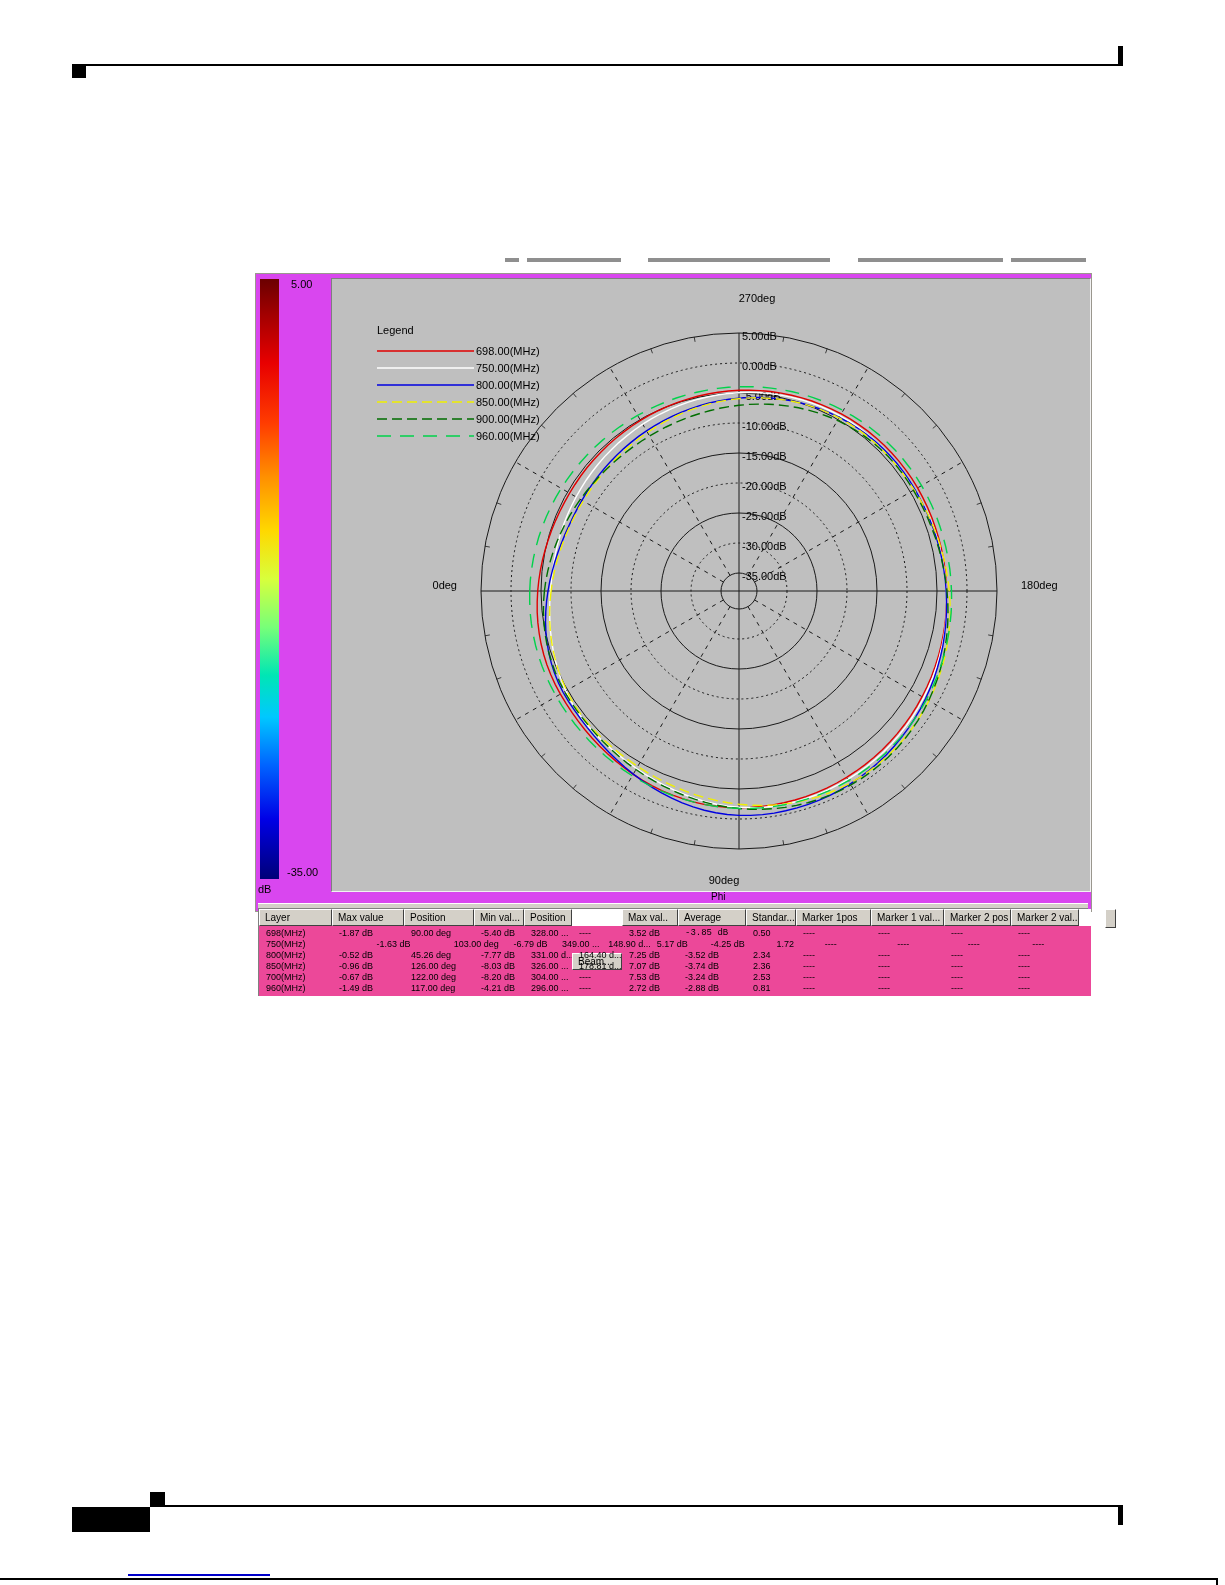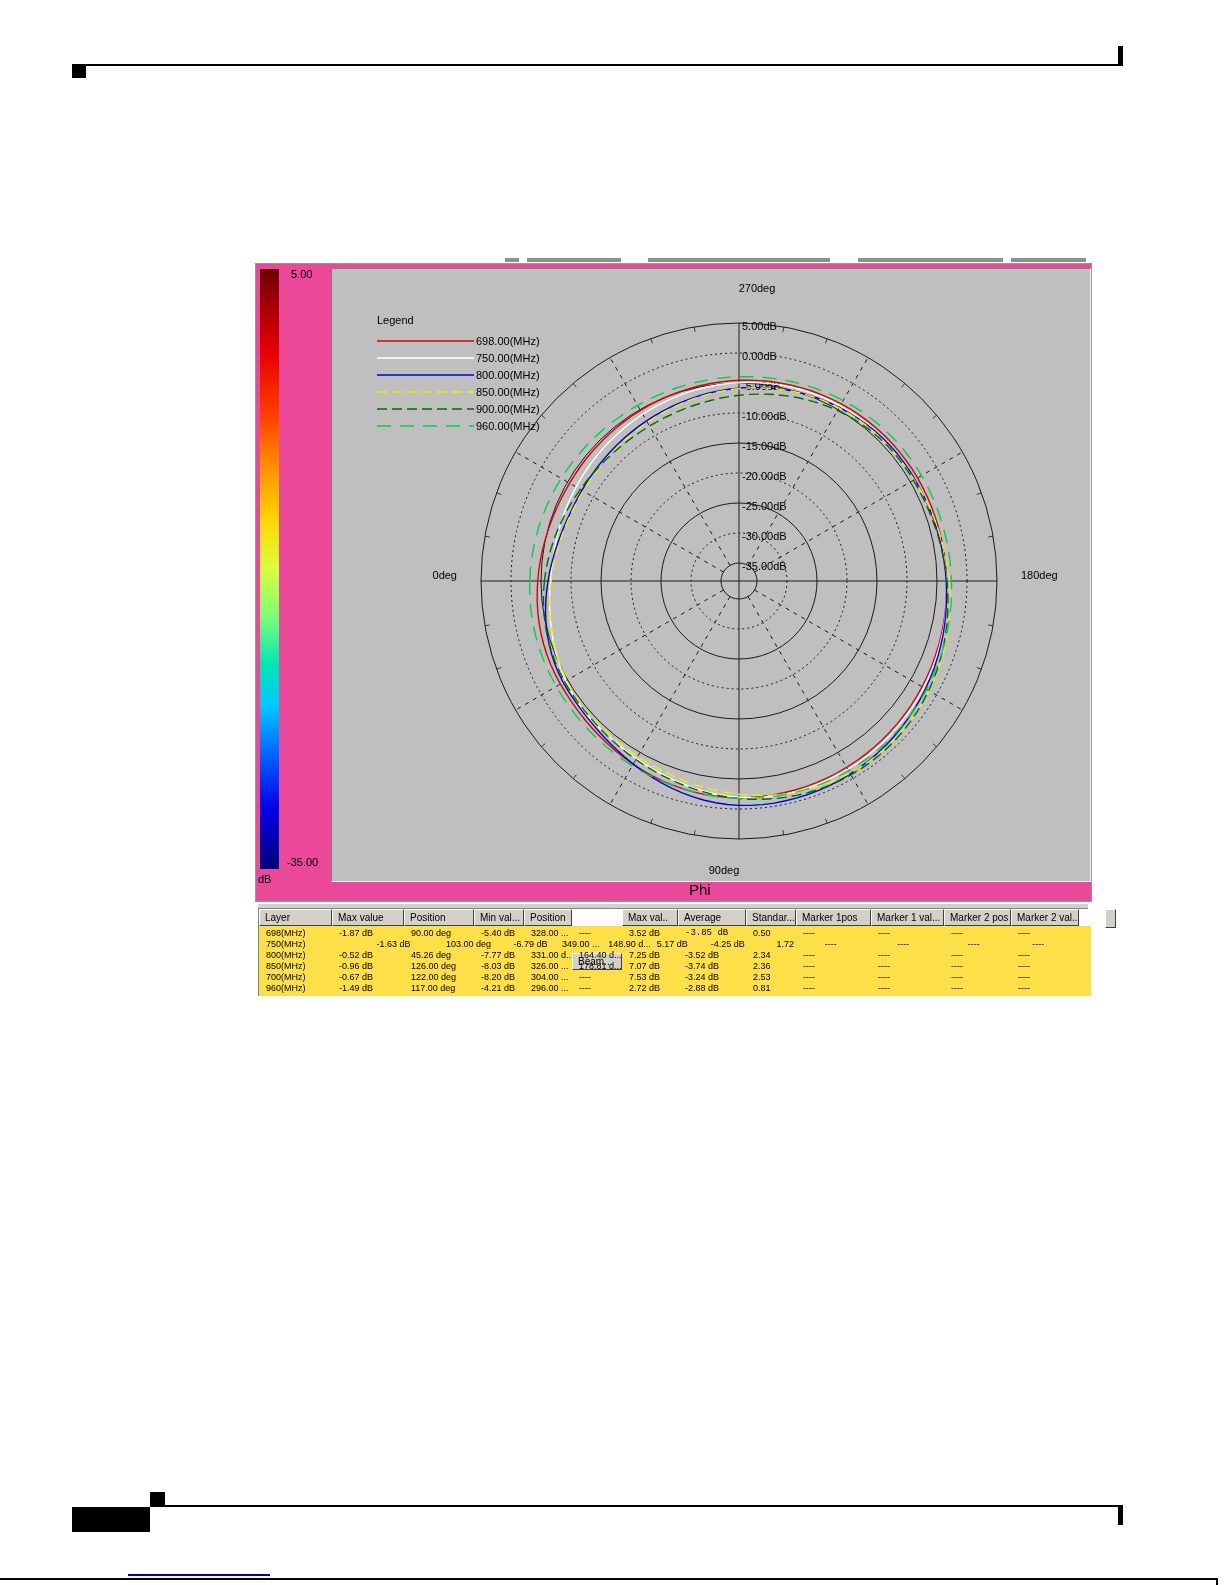--- a/index.html
+++ b/index.html
@@ -6,57 +6,57 @@
   body{
     width:1225px;height:1585px;position:relative;background:#ffffff;
     font-family:"Liberation Sans",sans-serif;color:#000;
   }
   .abs{position:absolute;}
   .blk{background:#000;}
   
   .rule{background:#000;height:2px;}
   
   .plot-panel{
-    left:255px;top:263px;width:835px;height:637px;
-    background:#ec4899;border:1px solid #9a978e;
+    left:255px;top:273px;width:835px;height:637px;
+    background:#d946ef;border:1px solid #9a978e;
   }
   .toolbar-frag{background:#8f8f8f;height:4px;top:258px;}
   .colorbar{
     left:4px;top:5px;width:19px;height:600px;
     background:linear-gradient(to bottom,
       #6b0000 0%,#a30000 6%,#e80000 14%,#ff3c00 24%,#ff9000 33%,
       #ffd800 42%,#d8ff3c 50%,#78ff78 58%,#00e6b4 66%,#00c8ff 73%,
       #0064ff 81%,#0000e6 90%,#000078 100%);
   }
   .cb-label{font-size:11px;white-space:nowrap;}
   .plot-area{
     left:75px;top:4px;width:758px;height:612px;background:#bfbfbf;
     border-top:1px solid #7f7f7f;border-left:1px solid #7f7f7f;
     border-bottom:1px solid #f2f2f2;border-right:1px solid #f2f2f2;
   }
   svg text{font-family:"Liberation Sans",sans-serif;font-size:11px;fill:#000;}
-  .phi-label{font-size:15px;}
+  .phi-label{font-size:10px;margin-left:22px;}
   
   .tbl-topstrip{
     left:258px;top:903px;width:830px;height:4px;background:#d4d0c8;
     border-top:1px solid #fff;border-bottom:1px solid #808080;
   }
   .data-table{
     left:258px;top:909px;width:832px;
     border-left:1px solid #808080;background:#fff;
   }
   .hdr-row{display:flex;height:17px;}
   .hdr-cell{
     box-sizing:border-box;height:17px;line-height:15px;
     background:#d4d0c8;font-size:10px;padding-left:5px;
     border-top:1px solid #ffffff;border-left:1px solid #ffffff;
     border-right:1px solid #404040;border-bottom:1px solid #404040;
     overflow:hidden;white-space:nowrap;
   }
-  .body-rows{background:#fde047;padding-top:2px;padding-bottom:2px;}
+  .body-rows{background:#ec4899;padding-top:2px;padding-bottom:2px;}
   .body-row{display:flex;height:11px;line-height:11px;}
   .body-cell{
     box-sizing:border-box;font-size:9px;padding-left:7px;
     overflow:hidden;white-space:nowrap;
   }
   .hdr-frag{
     left:1105px;top:909px;width:9px;height:17px;background:#d4d0c8;
     border-top:1px solid #fff;border-left:1px solid #fff;
     border-right:1px solid #404040;border-bottom:1px solid #404040;
   }
@@ -192,21 +192,21 @@
         <div class="body-cell" style="width: 68px; font-family: Liberation Mono, monospace;">-3.85 dB</div>
         <div class="body-cell" style="width: 50px;">0.50</div>
         <div class="body-cell" style="width: 75px;">----</div>
         <div class="body-cell" style="width: 73px;">----</div>
         <div class="body-cell" style="width: 67px;">----</div>
         <div class="body-cell" style="width: 68px;">----</div>
       </div>
       <div class="body-row">
         <div class="body-cell" style="width: 73px;">750(MHz)</div>
         <div class="body-cell" style="width: 72px; margin-left: 40px;">-1.63 dB</div>
-        <div class="body-cell" style="width: 70px;">103.00 deg</div>
+        <div class="body-cell" style="width: 70px; text-align: center;">103.00 deg</div>
         <div class="body-cell" style="width: 50px;">-6.79 dB</div>
         <div class="body-cell" style="width: 48px;">349.00 ...</div>
         <div class="body-cell" style="width: 50px;">148.90 d...</div>
         <div class="body-cell" style="width: 56px;">5.17 dB</div>
         <div class="body-cell" style="width: 68px;">-4.25 dB</div>
         <div class="body-cell" style="width: 50px;">1.72</div>
         <div class="body-cell" style="width: 75px;">----</div>
         <div class="body-cell" style="width: 73px;">----</div>
         <div class="body-cell" style="width: 67px;">----</div>
         <div class="body-cell" style="width: 68px;">----</div>

